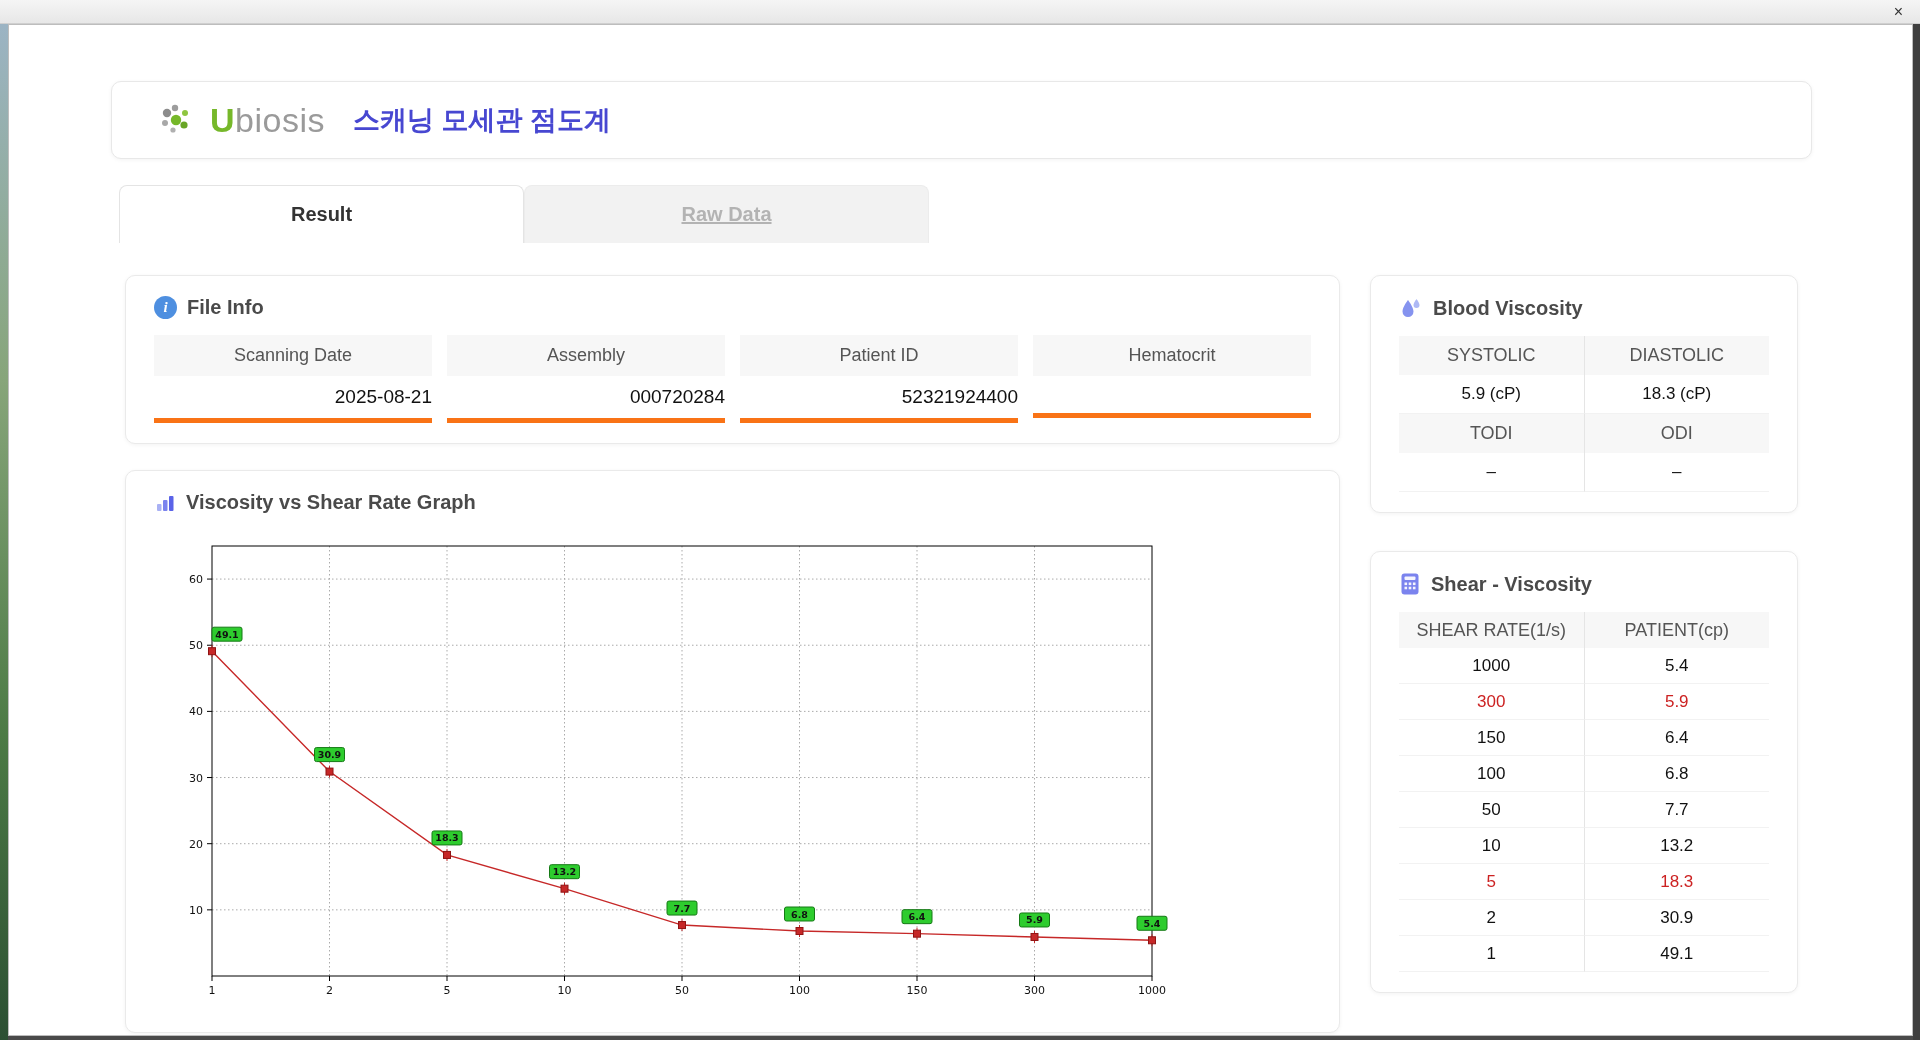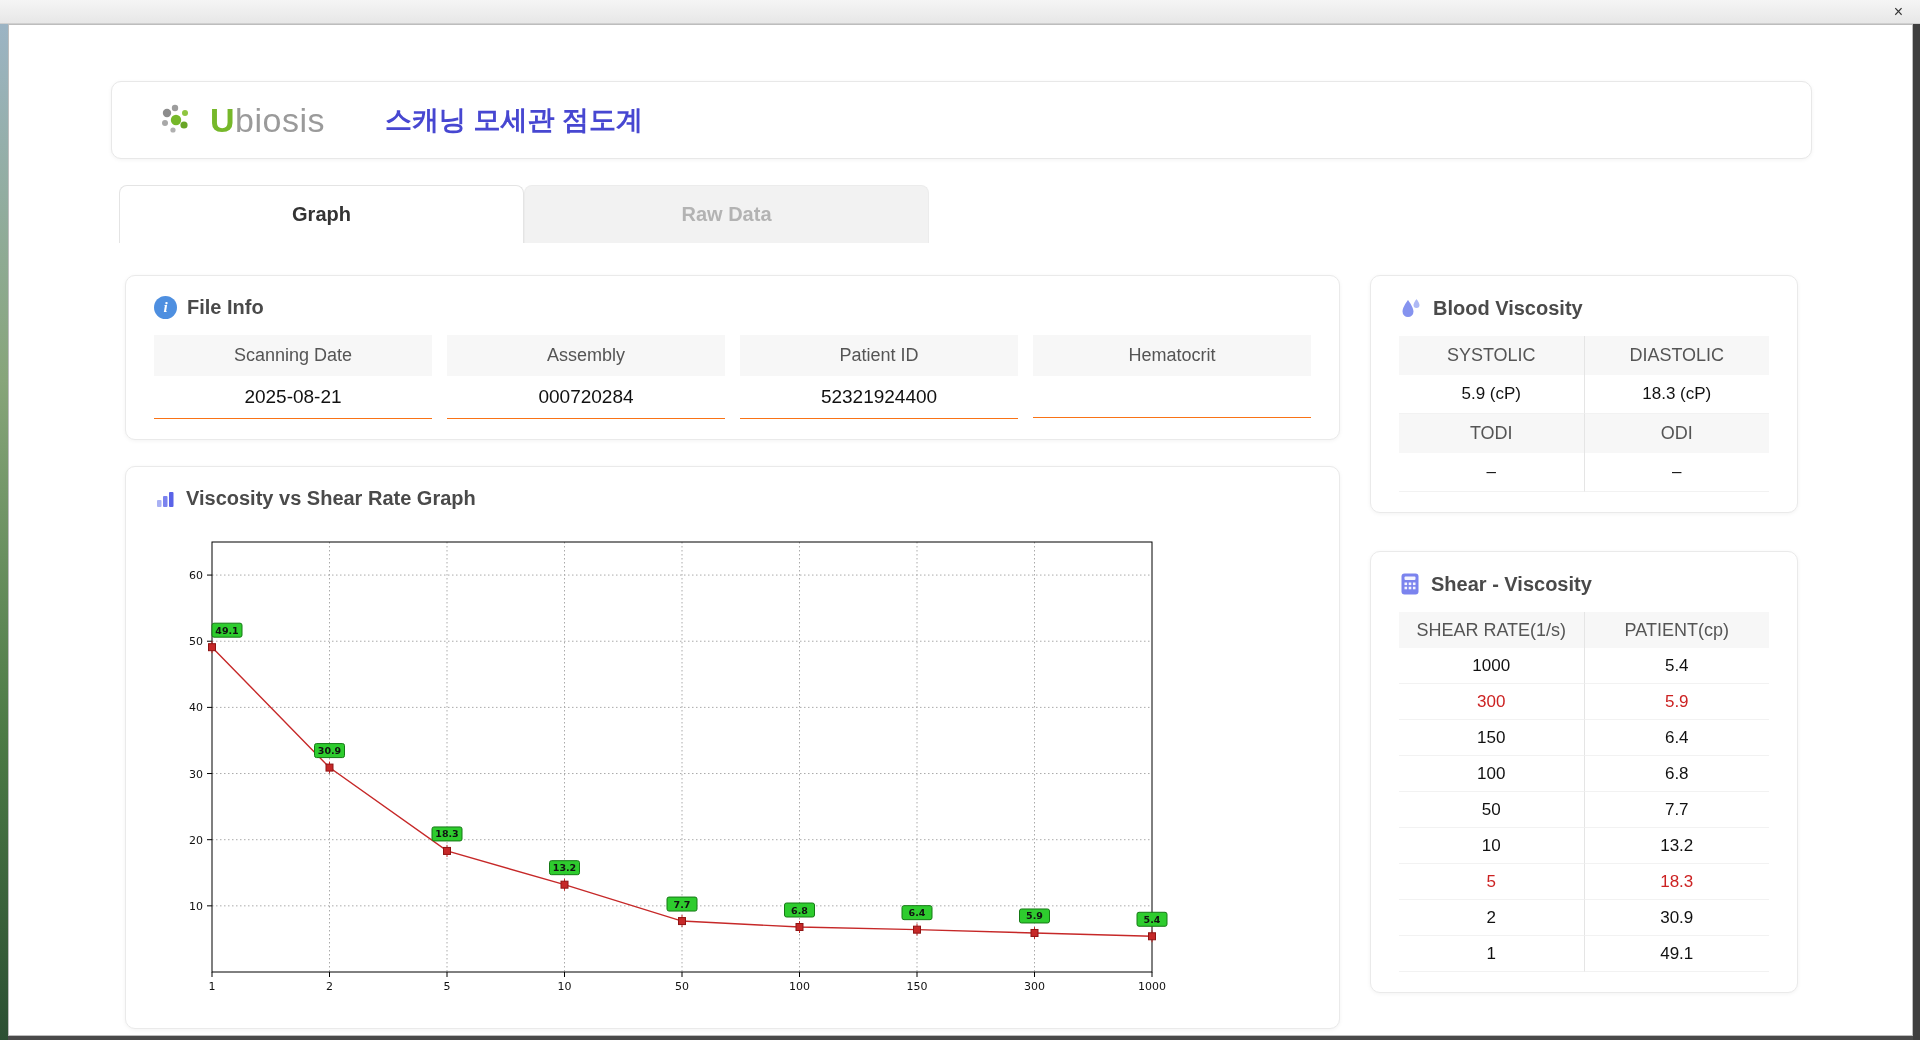--- a/index.html
+++ b/index.html
@@ -15,44 +15,44 @@
   .desktop-right{position:absolute;right:0;top:24px;bottom:0;width:7px;background:#3f3f3f;}
 
   .window{position:absolute;left:8px;right:7px;top:24px;bottom:4px;background:#fff;border:1px solid #bdbdbd;overflow:hidden;}
   .content{padding:56px 100px 20px 102px;}
 
   .header-card{border:1px solid #e8e8e8;border-radius:10px;box-shadow:0 1px 4px rgba(0,0,0,.05);
     height:78px;display:flex;align-items:center;padding:0 44px;background:#fff;}
   .logo{display:flex;align-items:center;gap:14px;}
   .logo-text{font-size:34px;color:#9a9a9a;letter-spacing:.5px;}
   .logo-u{color:#76b82a;font-weight:bold;}
-  .app-title{margin-left:60px;color:#4747d1;font-size:27px;font-weight:bold;}
+  .app-title{margin-left:28px;color:#4747d1;font-size:27px;font-weight:bold;}
 
   .tabs{display:flex;margin-top:26px;padding-left:8px;}
   .tab{width:405px;height:58px;display:flex;align-items:center;justify-content:center;
     font-size:20px;border-radius:8px 8px 0 0;font-weight:bold;}
   .tab.active{background:#fff;border:1px solid #e4e4e4;border-bottom:none;color:#333;}
-  .tab.inactive{background:#f2f2f2;border:1px solid #ececec;border-bottom:none;color:#b3b3b3;}
+  .tab.inactive{background:#f2f2f2;border:1px solid #ececec;border-bottom:none;color:#b3b3b3;text-decoration:underline;}
 
   .main{display:flex;gap:30px;margin-top:32px;padding:0 14px;}
   .left-col{flex:1;display:flex;flex-direction:column;gap:26px;min-width:0;}
   .right-col{width:428px;flex:none;display:flex;flex-direction:column;gap:38px;}
 
   .card{border:1px solid #eaeaea;border-radius:10px;box-shadow:0 1px 4px rgba(0,0,0,.05);
     padding:20px 28px;background:#fff;}
   .card-title{display:flex;align-items:center;gap:10px;font-size:20px;font-weight:bold;color:#4a4a4a;margin-bottom:16px;}
 
   .icon{display:inline-flex;align-items:center;justify-content:center;flex:none;}
   .info-icon{width:23px;height:23px;border-radius:50%;background:#4e8fe0;color:#fff;
     font-size:15px;font-weight:bold;font-family:"Liberation Serif","DejaVu Serif",serif;font-style:italic;}
 
   .fields{display:flex;gap:15px;}
   .field{flex:1;min-width:0;}
   .field-label{background:#f7f7f7;text-align:center;padding:10px 0;font-size:18px;color:#555;}
-  .field-value{text-align:center;padding:10px 0;font-size:19px;color:#111;border-bottom:1px solid #f97316;min-height:42px;}
+  .field-value{text-align:right;padding:10px 0;font-size:19px;color:#111;border-bottom:5px solid #f97316;min-height:42px;}
 
   .chart-holder{margin-left:12px;margin-top:4px;}
   svg text{font-family:"DejaVu Sans","Liberation Sans",sans-serif;fill:#111;}
 
   .tbl-row{display:flex;}
   .tbl-cell{flex:1;text-align:center;padding:9px 0;font-size:17px;color:#111;}
   .tbl-row.head .tbl-cell{background:#f7f7f7;color:#555;font-size:18px;}
   .tbl-row.vals .tbl-cell{border-bottom:1px solid #f2f2f2;}
   .cell-right{border-left:1px solid #e5e5e5;}
   .sv-row .tbl-cell{padding:7.5px 0;}
@@ -82,21 +82,21 @@
             <circle cx="28" cy="25" r="3.6" fill="#69a626"></circle>
             <circle cx="17" cy="30" r="2.6" fill="#b0b0b0"></circle>
           </svg>
         </span>
         <span class="logo-text"><span class="logo-u">U</span><span>biosis</span></span>
       </div>
       <div class="app-title">스캐닝 모세관 점도계</div>
     </div>
 
     <div class="tabs">
-      <div class="tab active">Graph</div>
+      <div class="tab active">Result</div>
       <div class="tab inactive">Raw Data</div>
     </div>
 
     <div class="main">
 
       <div class="left-col">
 
         <div class="card">
           <div class="card-title">
             <span class="icon info-icon">i</span>

